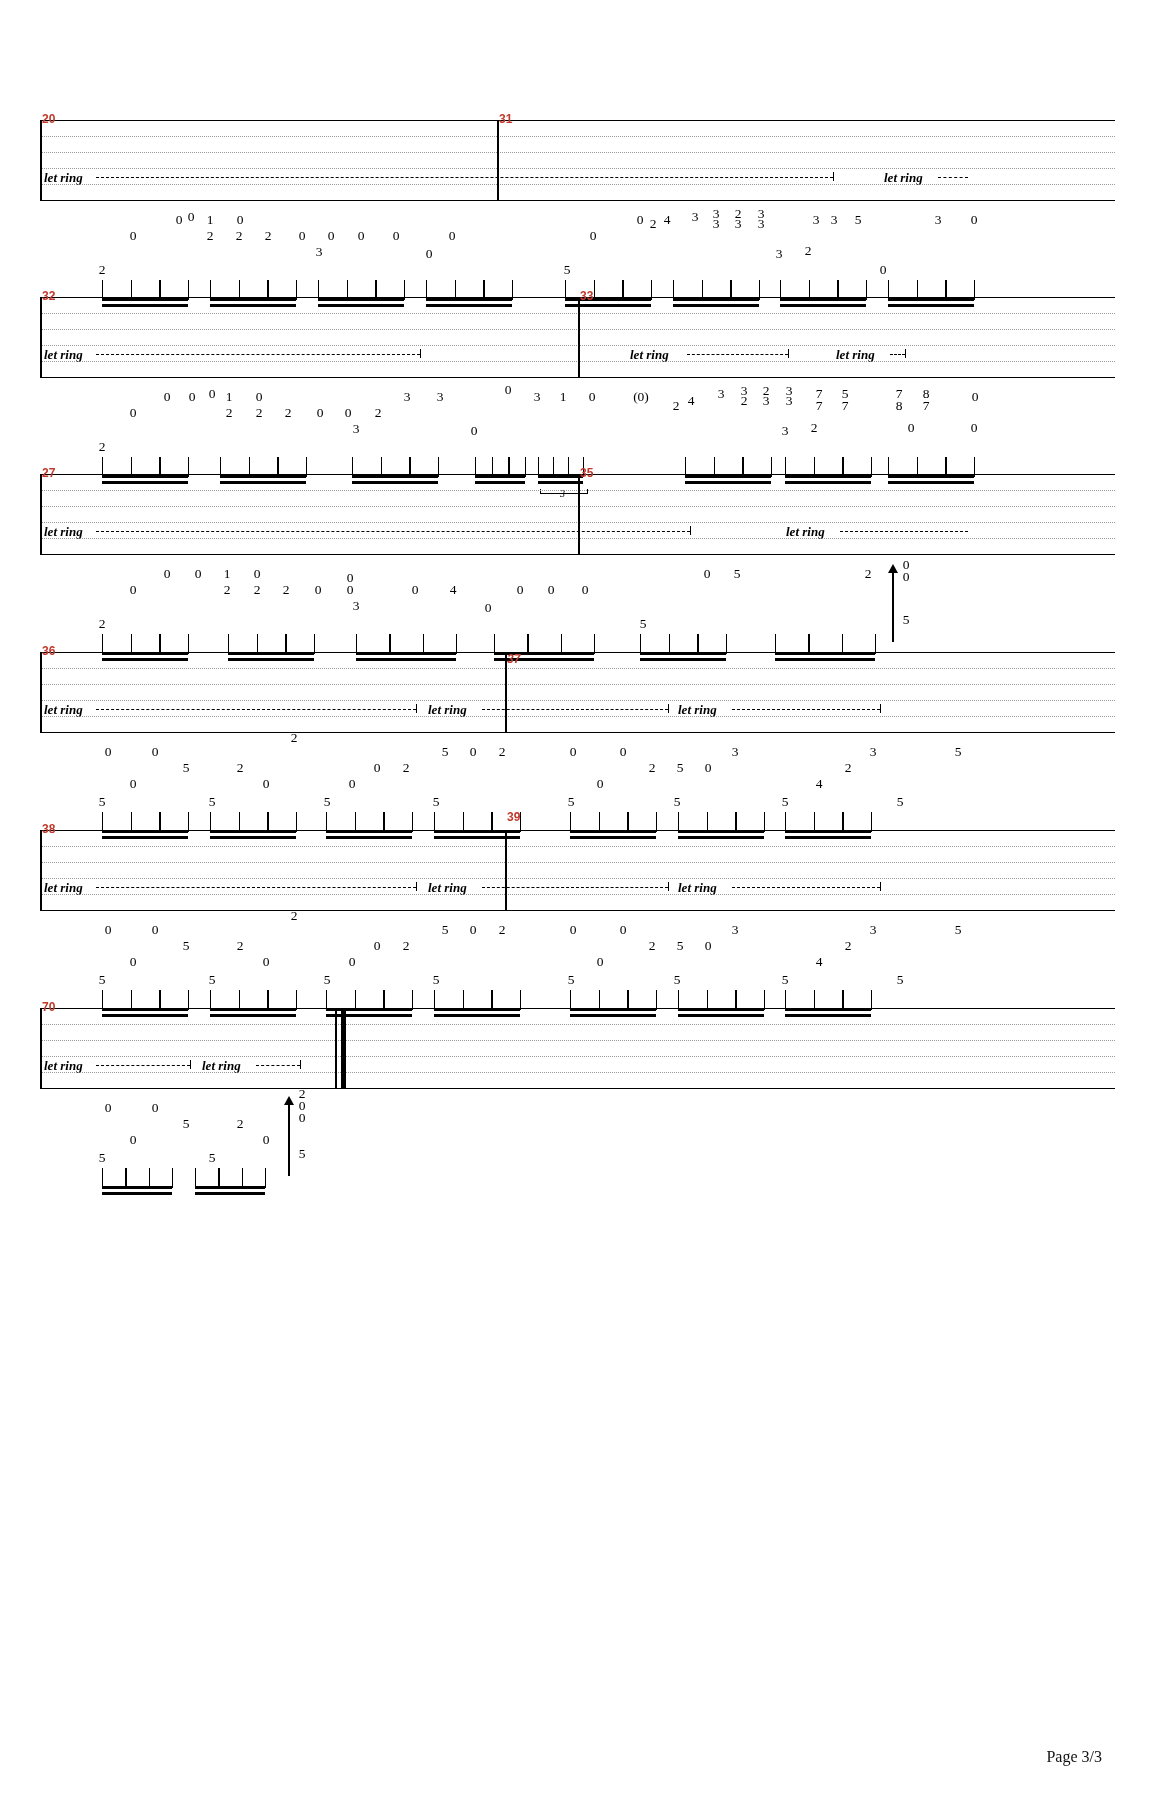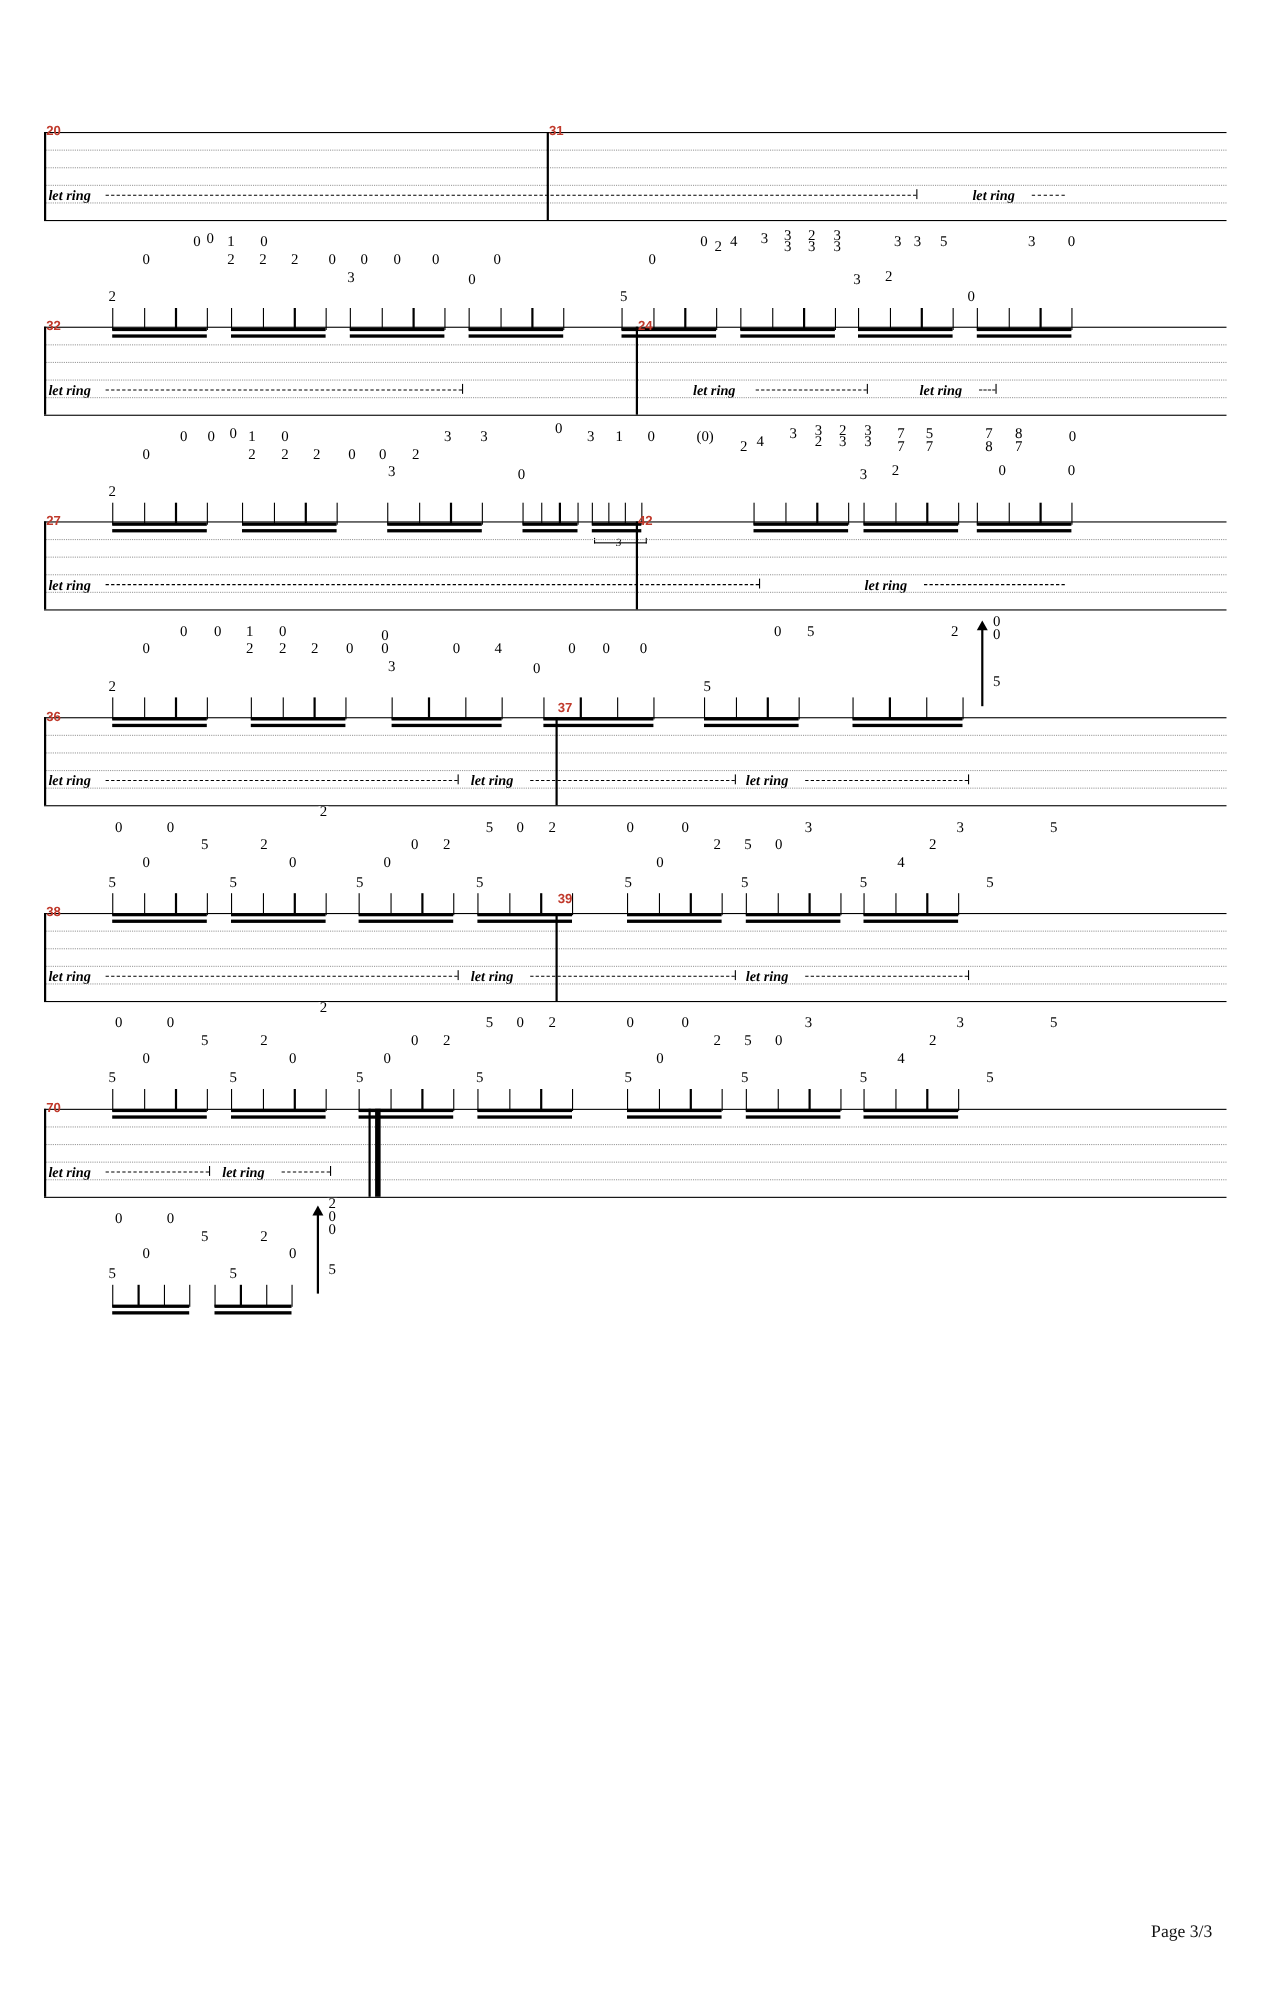--- a/index.html
+++ b/index.html
@@ -324,21 +324,21 @@
         <div class="lrend" style="left: 905px; top: 72px;"></div>
         <div class="staff" style="top: 20px;">
           <div class="line l0"></div>
           <div class="line l1 dotted"></div>
           <div class="line l2 dotted"></div>
           <div class="line l3 dotted"></div>
           <div class="line l4 dotted"></div>
           <div class="line l5"></div>
         </div>
         <div class="measnum" style="left: 42px; top: 12px;">32</div>
-        <div class="measnum" style="left: 580px; top: 12px;">24</div>
+        <div class="measnum" style="left: 580px; top: 12px;">33</div>
         <div class="barline" style="left: 578px; top: 20px;"></div>
         <div class="barline" style="left: 40px; top: 20px;"></div>
         <div class="num" style="left: 192px; top: 120px;">0</div>
         <div class="num" style="left: 212px; top: 117px;">0</div>
         <div class="num" style="left: 229px; top: 120px;">1</div>
         <div class="num" style="left: 259px; top: 120px;">0</div>
         <div class="num" style="left: 133px; top: 136px;">0</div>
         <div class="num" style="left: 167px; top: 120px;">0</div>
         <div class="num" style="left: 229px; top: 136px;">2</div>
         <div class="num" style="left: 259px; top: 136px;">2</div>
@@ -437,21 +437,21 @@
         <div class="lrline" style="left: 840px; width: 128px; top: 77px;"></div>
         <div class="staff" style="top: 20px;">
           <div class="line l0"></div>
           <div class="line l1 dotted"></div>
           <div class="line l2 dotted"></div>
           <div class="line l3 dotted"></div>
           <div class="line l4 dotted"></div>
           <div class="line l5"></div>
         </div>
         <div class="measnum" style="left: 42px; top: 12px;">27</div>
-        <div class="measnum" style="left: 580px; top: 12px;">42</div>
+        <div class="measnum" style="left: 580px; top: 12px;">35</div>
         <div class="barline" style="left: 578px; top: 20px;"></div>
         <div class="barline" style="left: 40px; top: 20px;"></div>
         <div class="num" style="left: 167px; top: 120px;">0</div>
         <div class="num" style="left: 198px; top: 120px;">0</div>
         <div class="num" style="left: 227px; top: 120px;">1</div>
         <div class="num" style="left: 257px; top: 120px;">0</div>
         <div class="num" style="left: 133px; top: 136px;">0</div>
         <div class="num" style="left: 227px; top: 136px;">2</div>
         <div class="num" style="left: 257px; top: 136px;">2</div>
         <div class="num" style="left: 286px; top: 136px;">2</div>
@@ -524,21 +524,21 @@
         <div class="lrend" style="left: 880px; top: 72px;"></div>
         <div class="staff" style="top: 20px;">
           <div class="line l0"></div>
           <div class="line l1 dotted"></div>
           <div class="line l2 dotted"></div>
           <div class="line l3 dotted"></div>
           <div class="line l4 dotted"></div>
           <div class="line l5"></div>
         </div>
         <div class="measnum" style="left: 42px; top: 12px;">36</div>
-        <div class="measnum" style="left: 507px; top: 4px;">37</div>
+        <div class="measnum" style="left: 507px; top: 20px; font-style: italic;">37</div>
         <div class="barline" style="left: 505px; top: 20px;"></div>
         <div class="barline" style="left: 40px; top: 20px;"></div>
         <div class="num" style="left: 108px; top: 120px;">0</div>
         <div class="num" style="left: 155px; top: 120px;">0</div>
         <div class="num" style="left: 294px; top: 106px;">2</div>
         <div class="num" style="left: 186px; top: 136px;">5</div>
         <div class="num" style="left: 240px; top: 136px;">2</div>
         <div class="num" style="left: 133px; top: 152px;">0</div>
         <div class="num" style="left: 266px; top: 152px;">0</div>
         <div class="num" style="left: 352px; top: 152px;">0</div>

